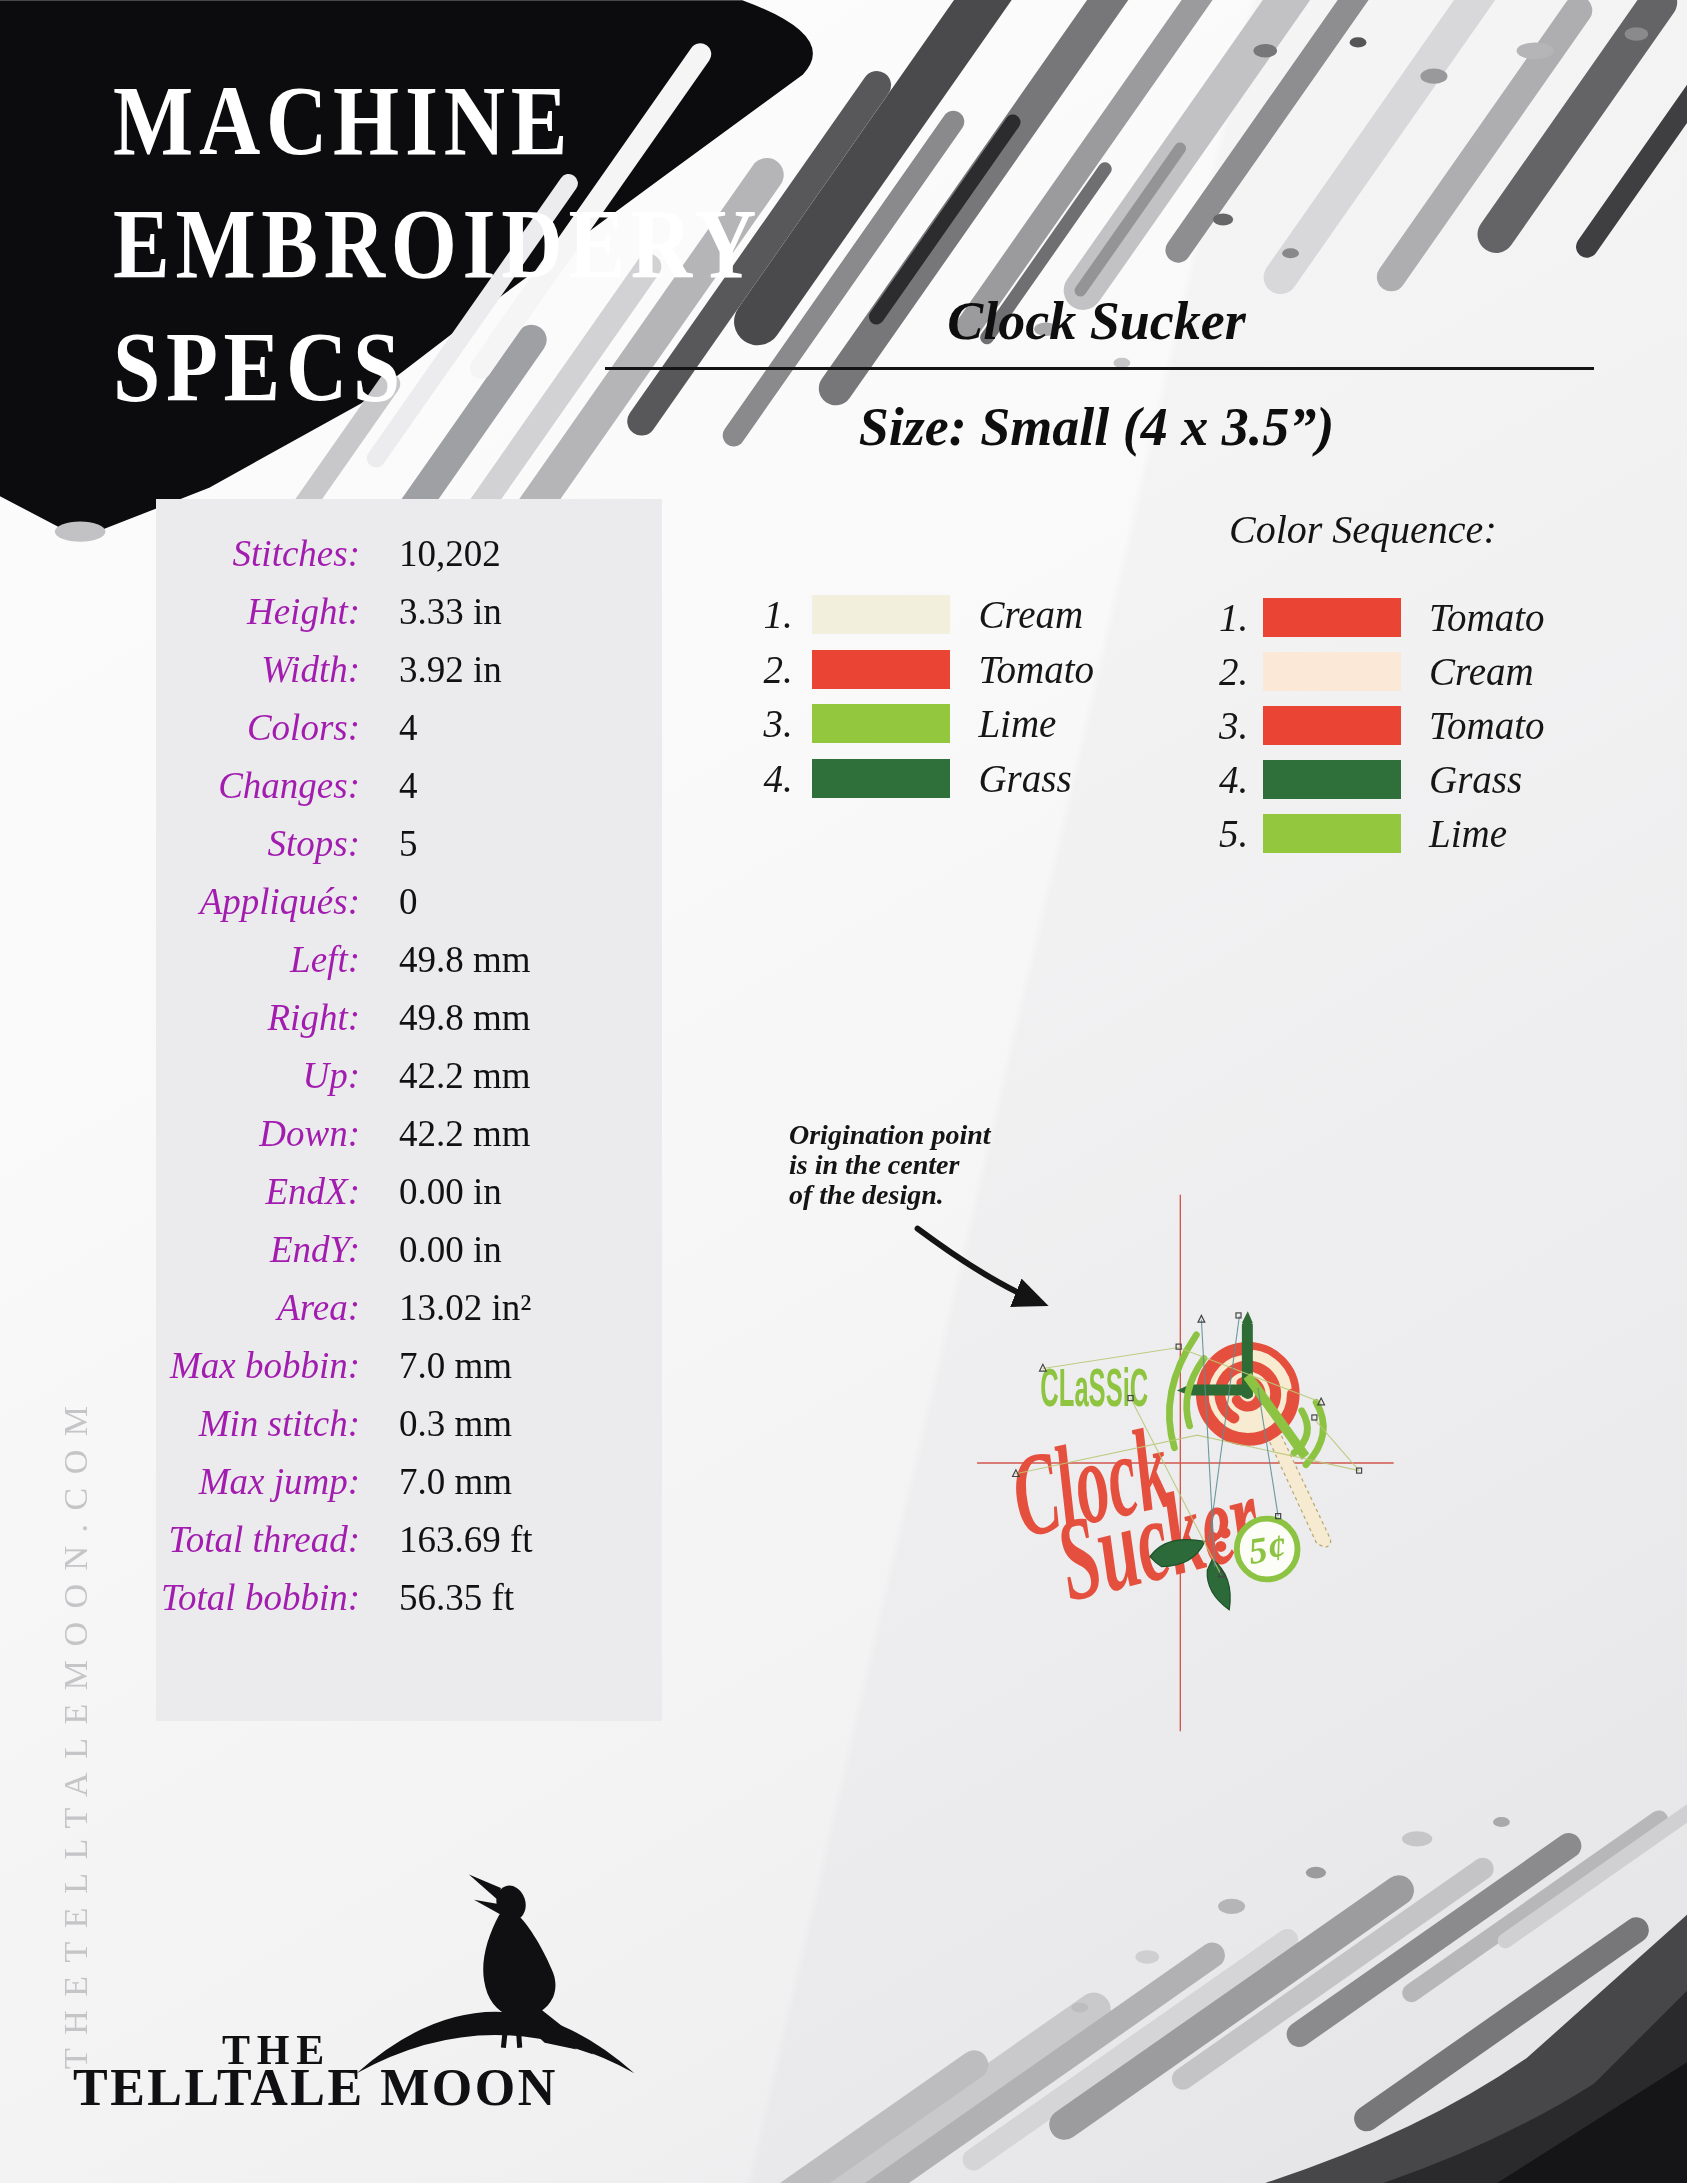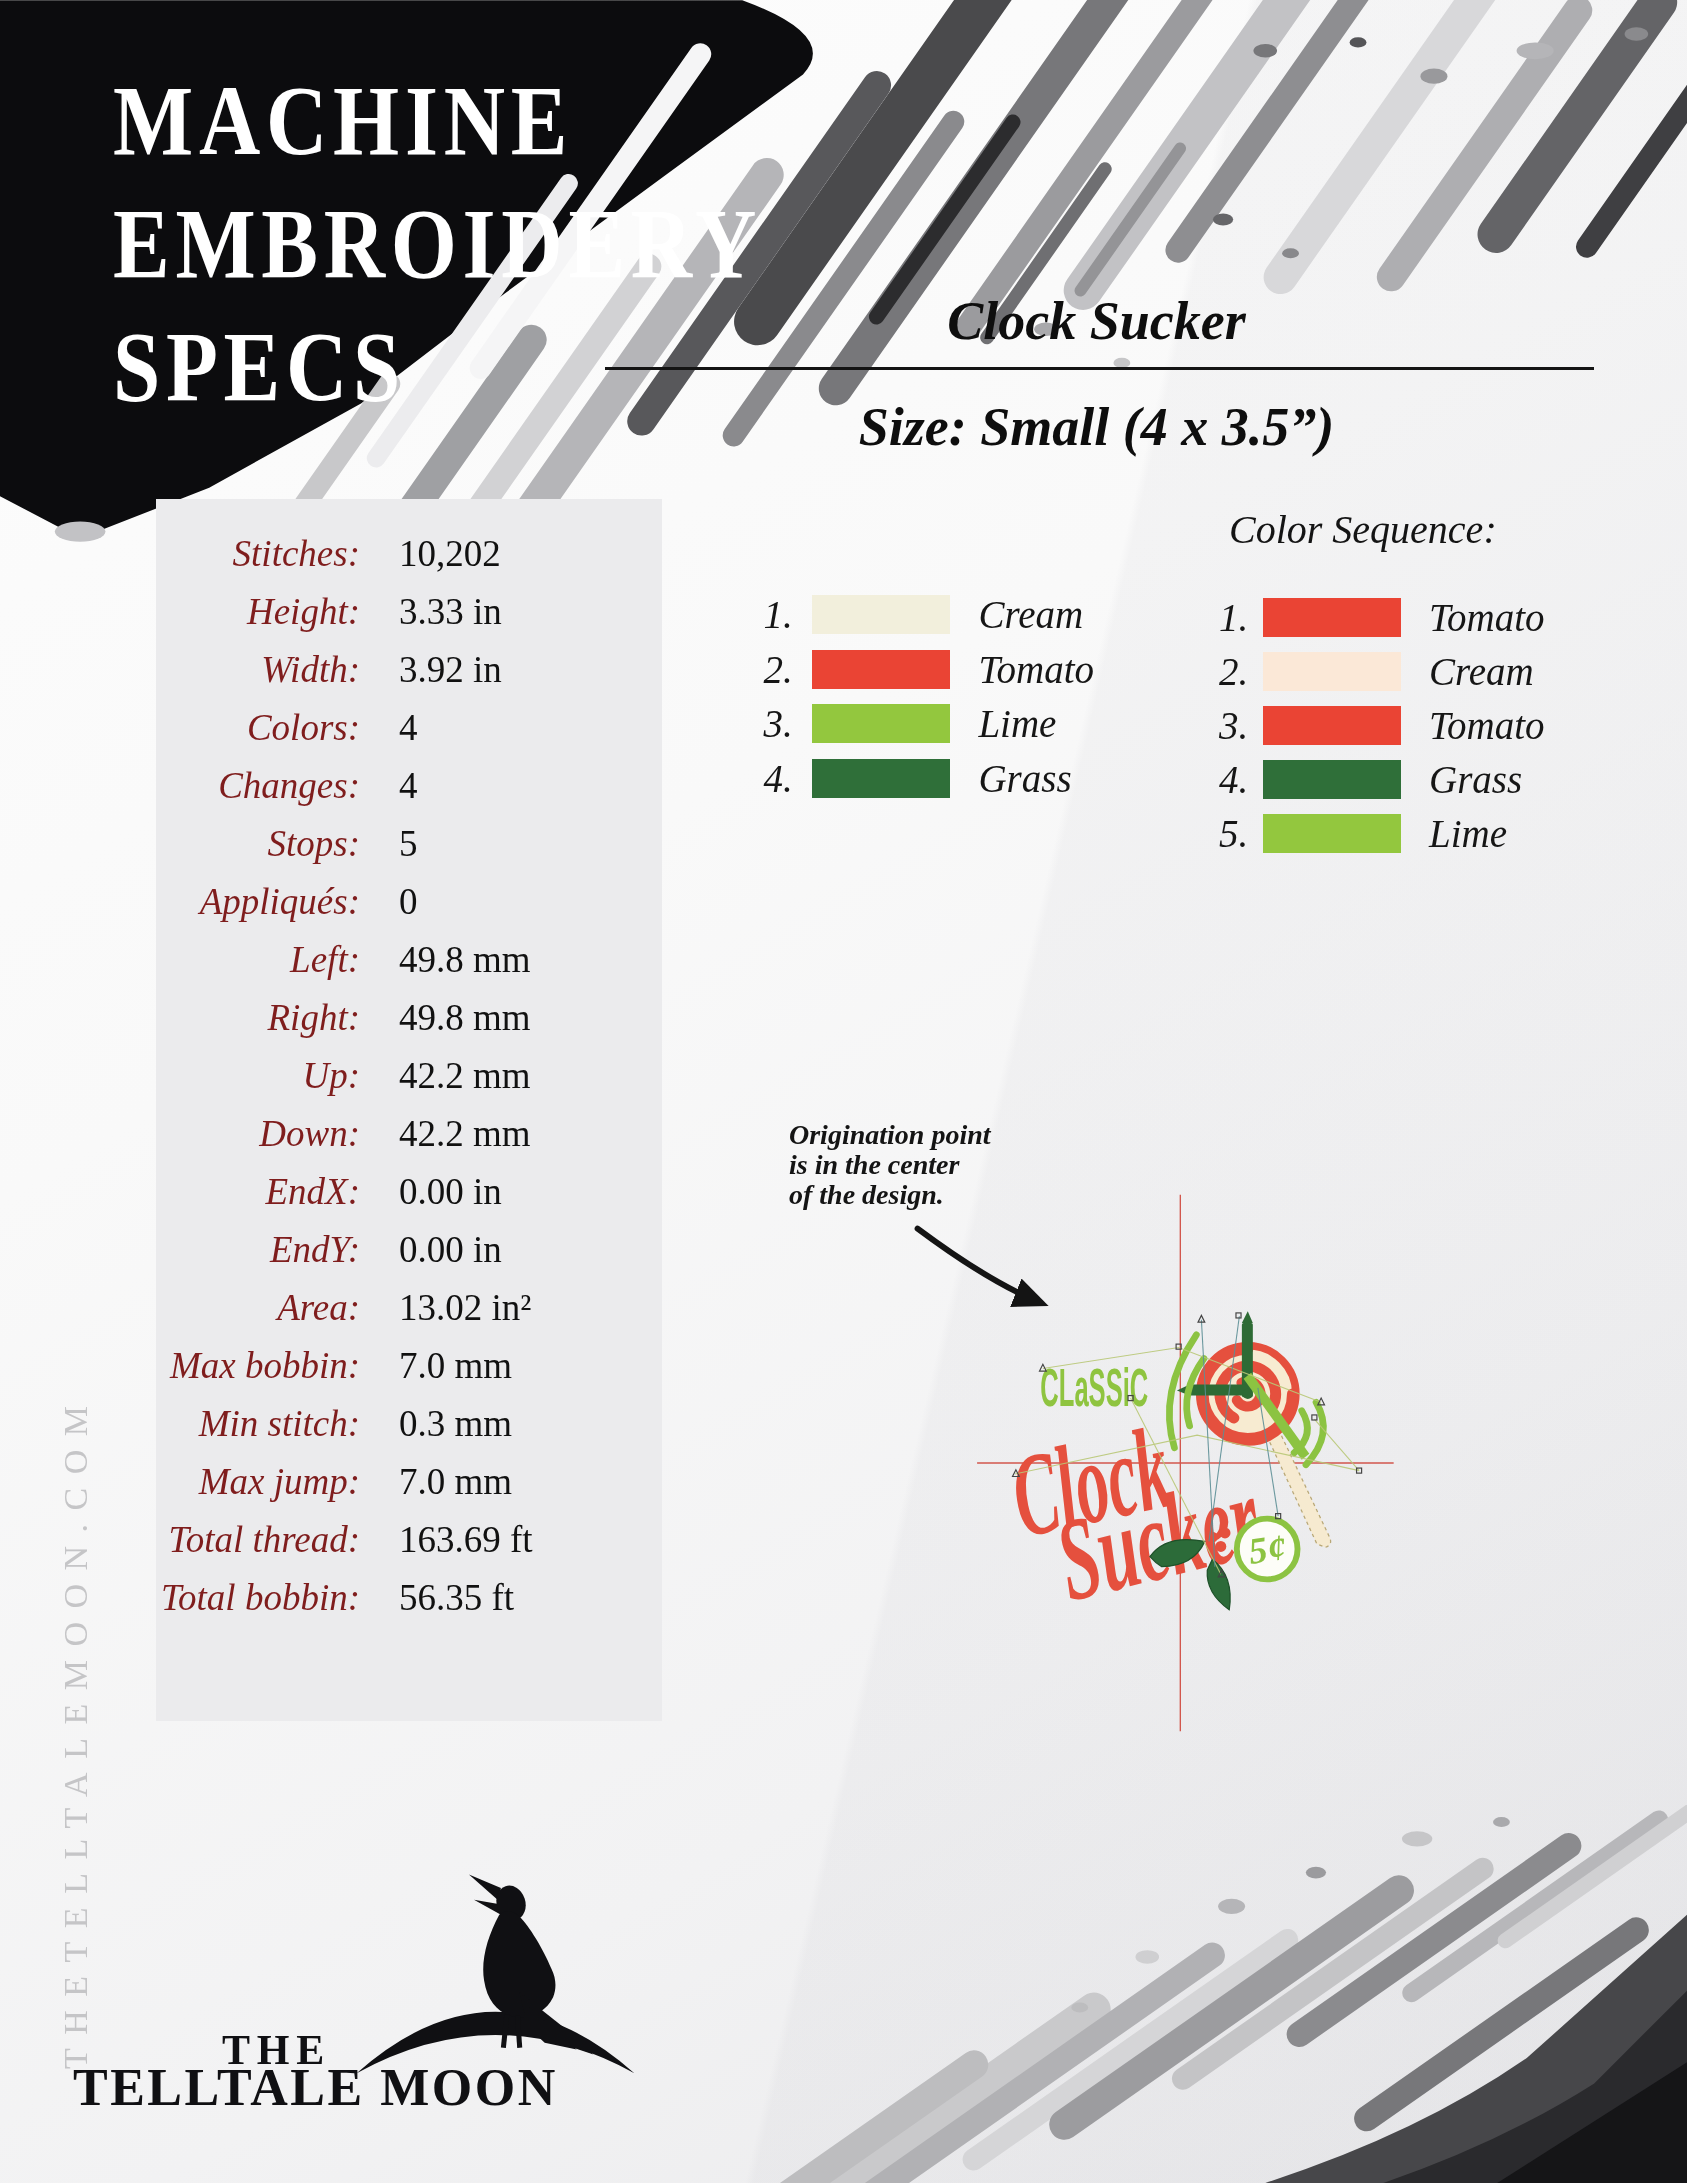--- a/index.html
+++ b/index.html
@@ -25,21 +25,21 @@
   
   .header-right{position:absolute;right:93px;top:294px;width:995px;text-align:center;z-index:3;}
   .design-name{font-size:54px;font-weight:bold;font-style:italic;color:#0e0e0e;line-height:1;}
   .header-rule{margin-top:18.6px;margin-left:auto;width:989px;height:3.4px;background:#141414;}
   .size-label{margin-top:30px;font-size:54px;font-weight:bold;font-style:italic;color:#0e0e0e;line-height:1;}
 
   
   .stats-panel{position:absolute;left:156px;top:499px;width:506px;height:1222px;
     background:#ebebed;padding-top:25px;box-sizing:border-box;}
   .stat-row{display:grid;grid-template-columns:204px 1fr;column-gap:39px;height:58px;align-items:center;}
-  .stat-label{text-align:right;font-style:italic;font-size:37px;color:#7f1d1d;white-space:nowrap;}
+  .stat-label{text-align:right;font-style:italic;font-size:37px;color:#a21caf;white-space:nowrap;}
   .stat-value{font-size:37px;color:#111;white-space:nowrap;}
 
   
   .color-section{position:absolute;width:472px;}
   .section-title{font-style:italic;font-size:40px;color:#141414;white-space:nowrap;}
   .color-item{position:absolute;display:flex;align-items:center;height:42px;left:8.4px;}
   .ci-num{font-style:italic;font-size:39px;width:49px;flex:0 0 49px;}
   .ci-swatch{width:138px;height:39px;flex:0 0 138px;}
   .ci-name{font-style:italic;font-size:39px;margin-left:28px;white-space:nowrap;}
 

